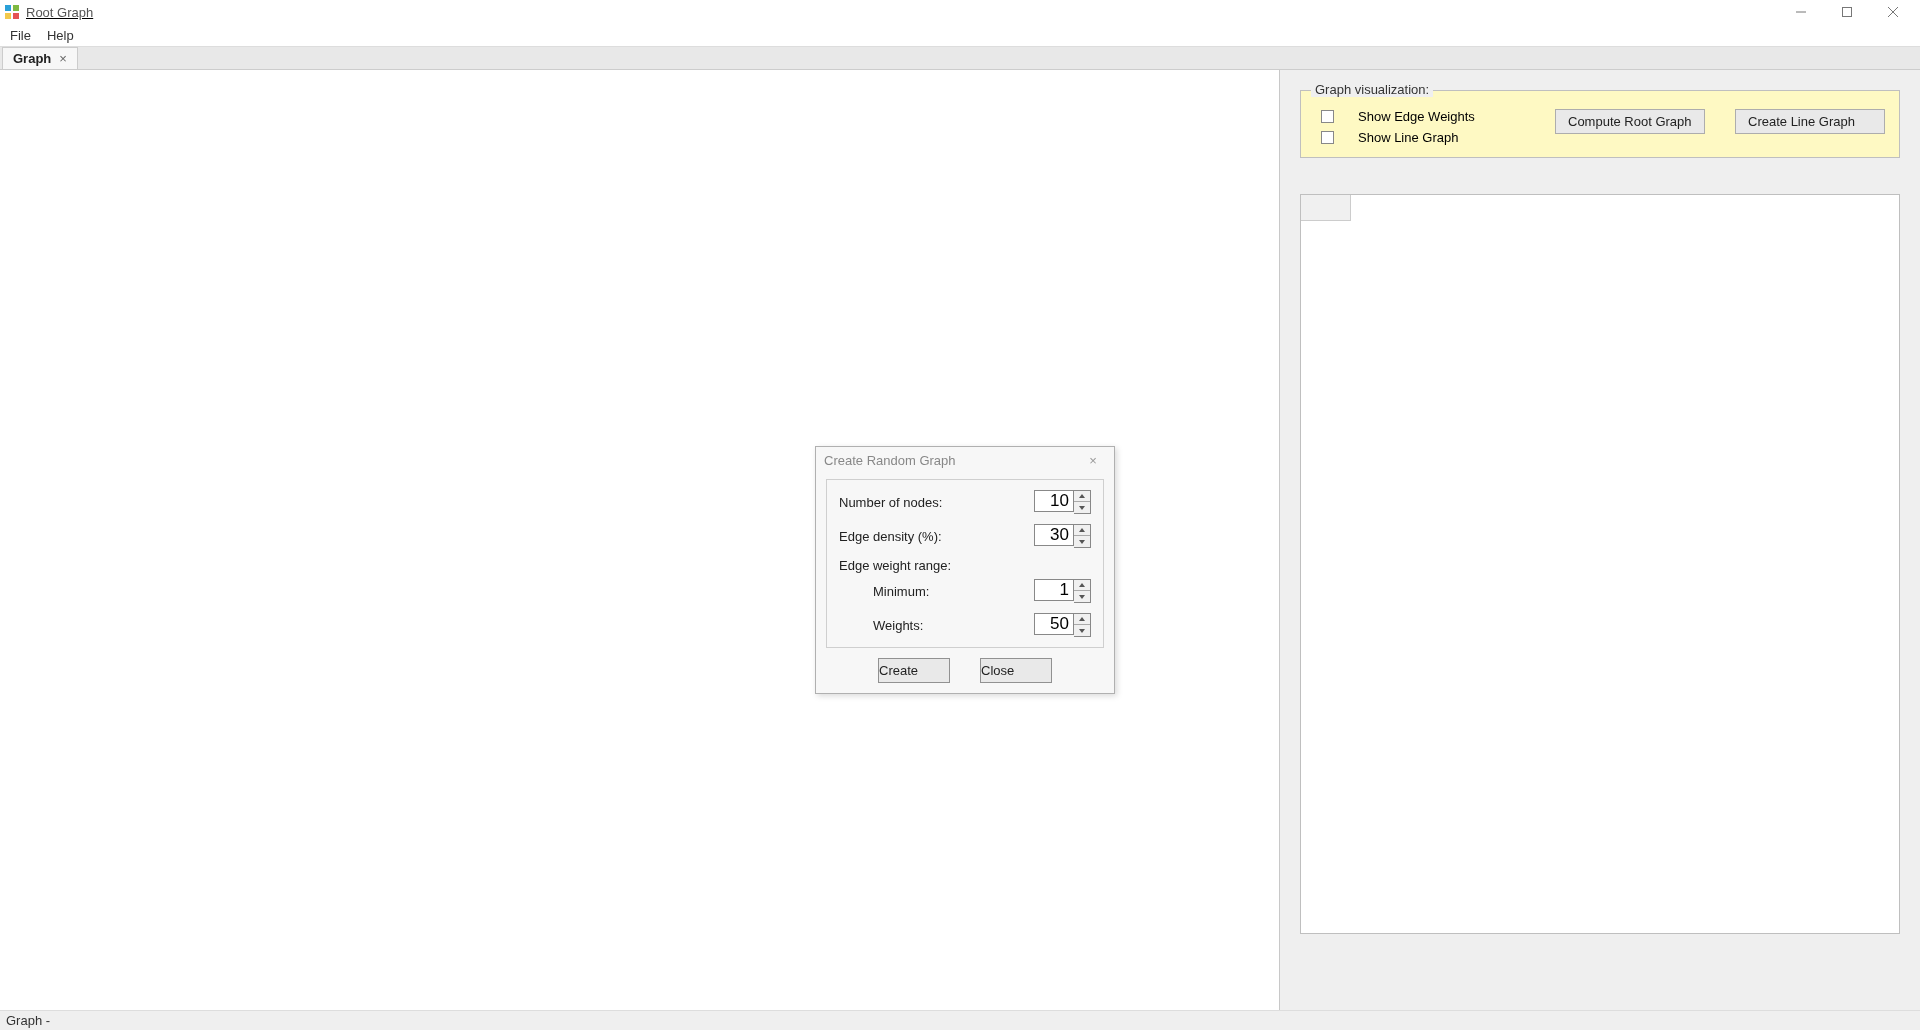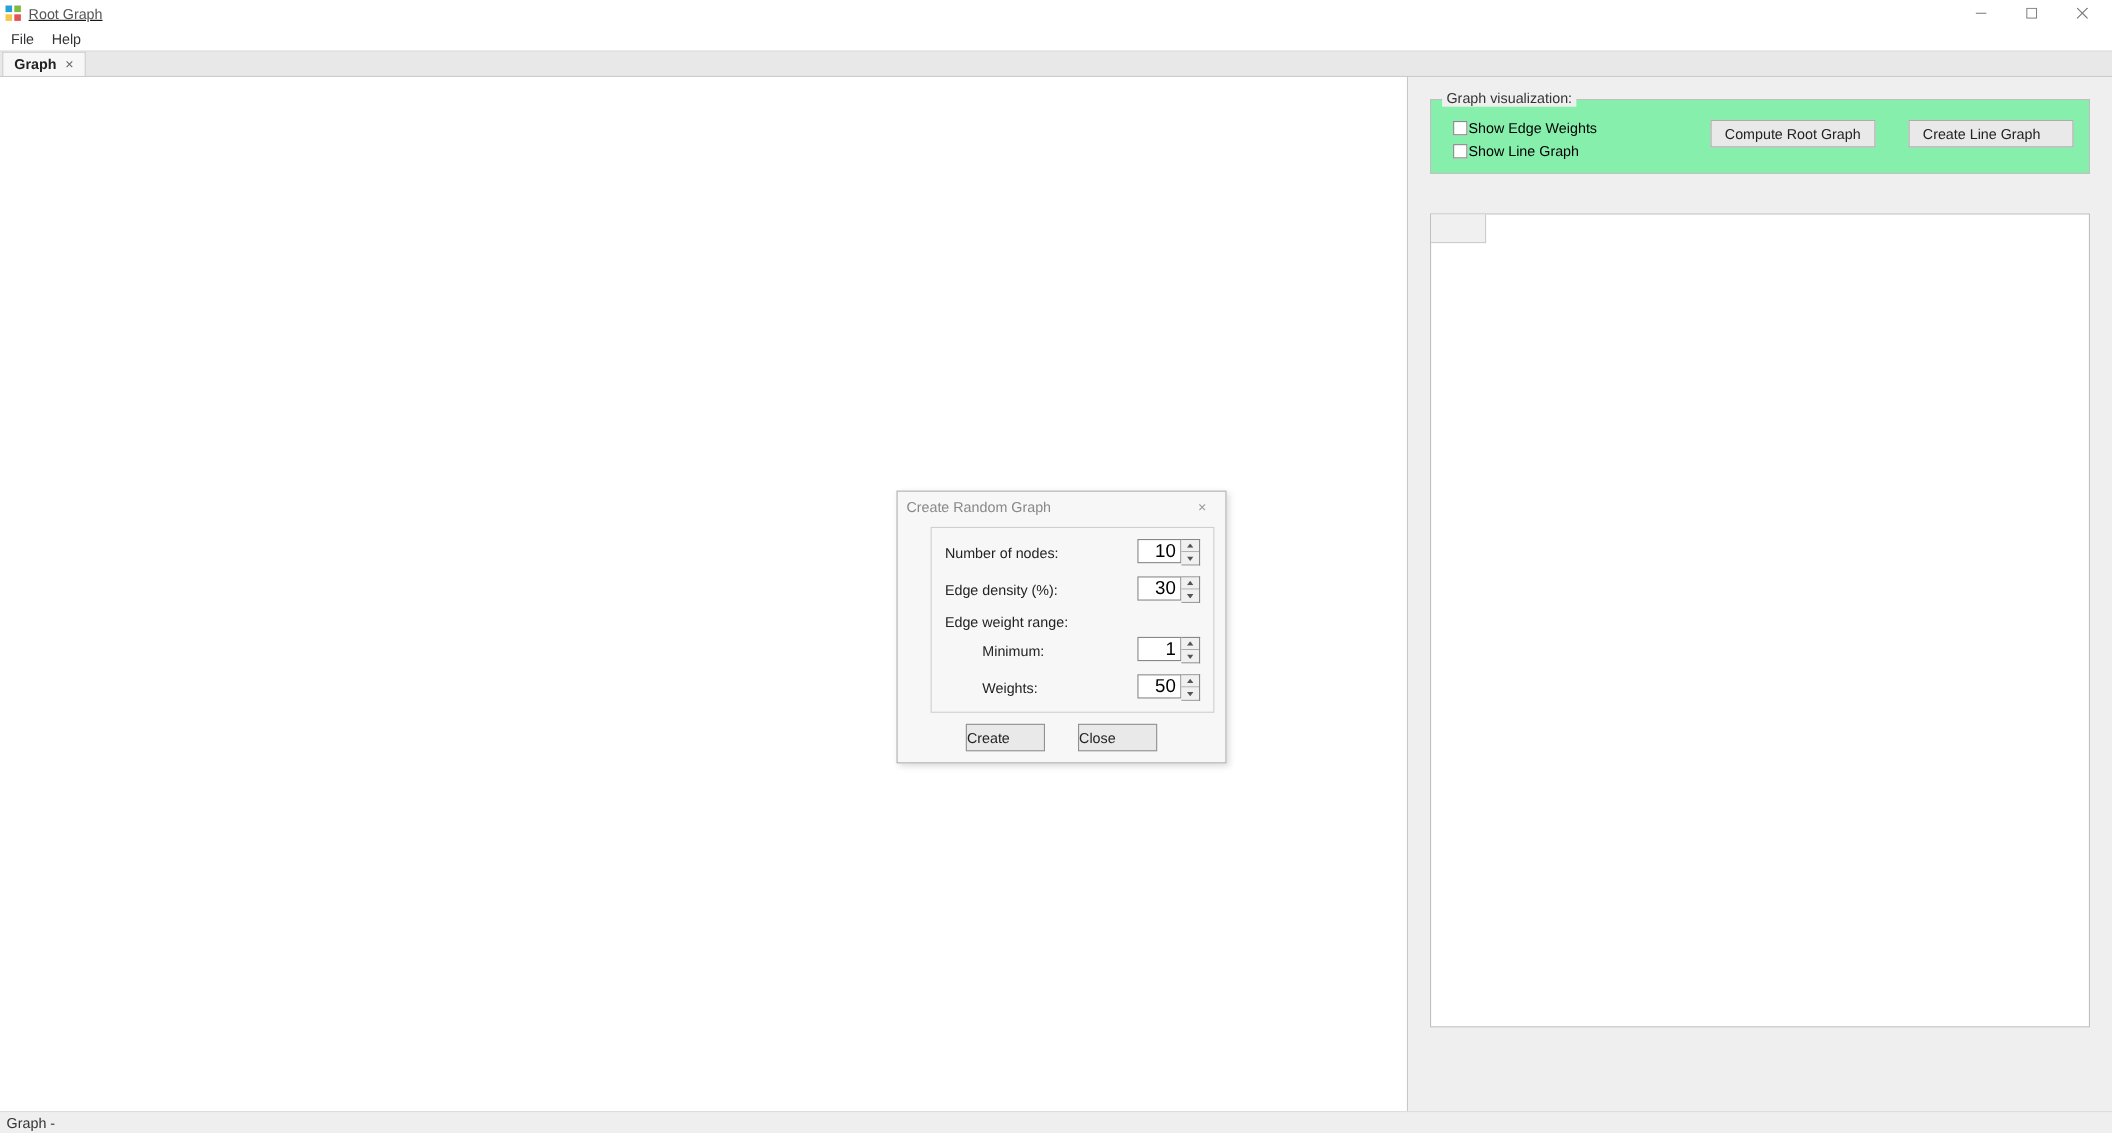--- a/index.html
+++ b/index.html
@@ -21,42 +21,42 @@
   .tabbar { height: 24px; background: #e8e8e8; border-top: 1px solid #ddd; border-bottom: 1px solid #ccc; display: flex; align-items: flex-end; padding-left: 2px; }
   .tab { background: #f7f7f7; border: 1px solid #ccc; border-bottom: none; padding: 3px 10px 3px 10px; display: flex; align-items: center; gap: 8px; font-weight: bold; color: #222; }
   .tab .close { font-weight: normal; color: #666; }
 
   
   .main { display: flex; height: calc(1030px - 24px - 22px - 24px - 20px); }
   .canvas { flex: 1; background: #fff; border-right: 1px solid #c8c8c8; position: relative; }
   .sidepanel { width: 640px; background: #efefef; padding: 20px 20px; display: flex; flex-direction: column; gap: 36px; }
 
   
-  .groupbox { border: 1px solid #bfbfbf; position: relative; padding: 18px 14px 12px 14px; background: #86efac; }
+  .groupbox { border: 1px solid #bfbfbf; position: relative; padding: 18px 14px 12px 14px; background: #fef9c3; }
   .groupbox .legend { position: absolute; top: -9px; left: 10px; background: #efefef; padding: 0 4px; color: #333; }
   .visrow { display: flex; align-items: flex-start; }
   .vischecks { display: flex; flex-direction: column; gap: 6px; margin-right: 30px; margin-left: 6px; }
-  .check { display: flex; align-items: center; gap: 1px; }
+  .check { display: flex; align-items: center; gap: 24px; }
   .checkbox { width: 13px; height: 13px; border: 1px solid #888; background: #fff; }
   .visbtns { margin-left: auto; display: flex; gap: 30px; align-items: flex-start; }
   .visbtn { background: #e9e9e9; border: 1px solid #adadad; padding: 4px 12px; color: #222; min-width: 150px; }
 
   
   .tablepanel { border: 1px solid #bfbfbf; background: #fff; height: 740px; position: relative; }
   .tablehead { position: absolute; top: 0; left: 0; width: 50px; height: 26px; border-right: 1px solid #ccc; border-bottom: 1px solid #ccc; background: #f0f0f0; }
 
   
   .statusbar { height: 20px; background: #efefef; border-top: 1px solid #ddd; display: flex; align-items: center; padding: 0 6px; color: #333; }
 
   
   .dialog { position: absolute; left: 815px; top: 376px; width: 300px; background: #f7f7f7; border: 1px solid #b0b0b0; box-shadow: 2px 2px 6px rgba(0,0,0,0.15); }
   .dlg-titlebar { height: 26px; display: flex; align-items: center; padding: 0 8px; color: #888; }
   .dlg-titlebar .dlg-close { margin-left: auto; color: #999; width: 26px; text-align: center; }
   .dlg-body { padding: 6px 10px 10px 10px; }
-  .dlg-frame { border: 1px solid #cfcfcf; padding: 10px 12px; background: #f7f7f7; margin-left: 20px; }
+  .dlg-frame { border: 1px solid #cfcfcf; padding: 10px 12px; background: #f7f7f7; }
   .dlg-row { display: flex; align-items: center; margin-bottom: 10px; }
   .dlg-row.indent { padding-left: 34px; }
   .dlg-row label { color: #222; }
   .spinner { margin-left: auto; display: flex; align-items: stretch; }
   .spinner input { width: 40px; height: 22px; border: 1px solid #888; text-align: right; padding-right: 4px; background: #fff; font-size: 17px; }
   .spin-btns { display: flex; flex-direction: column; border: 1px solid #888; border-left: none; }
   .spin-btn { width: 16px; height: 11px; display: flex; align-items: center; justify-content: center; background: #f0f0f0; }
   .spin-btn:first-child { border-bottom: 1px solid #aaa; }
   .spin-btn svg { width: 6px; height: 4px; }
   .dlg-btns { display: flex; justify-content: center; gap: 30px; margin-top: 10px; }

